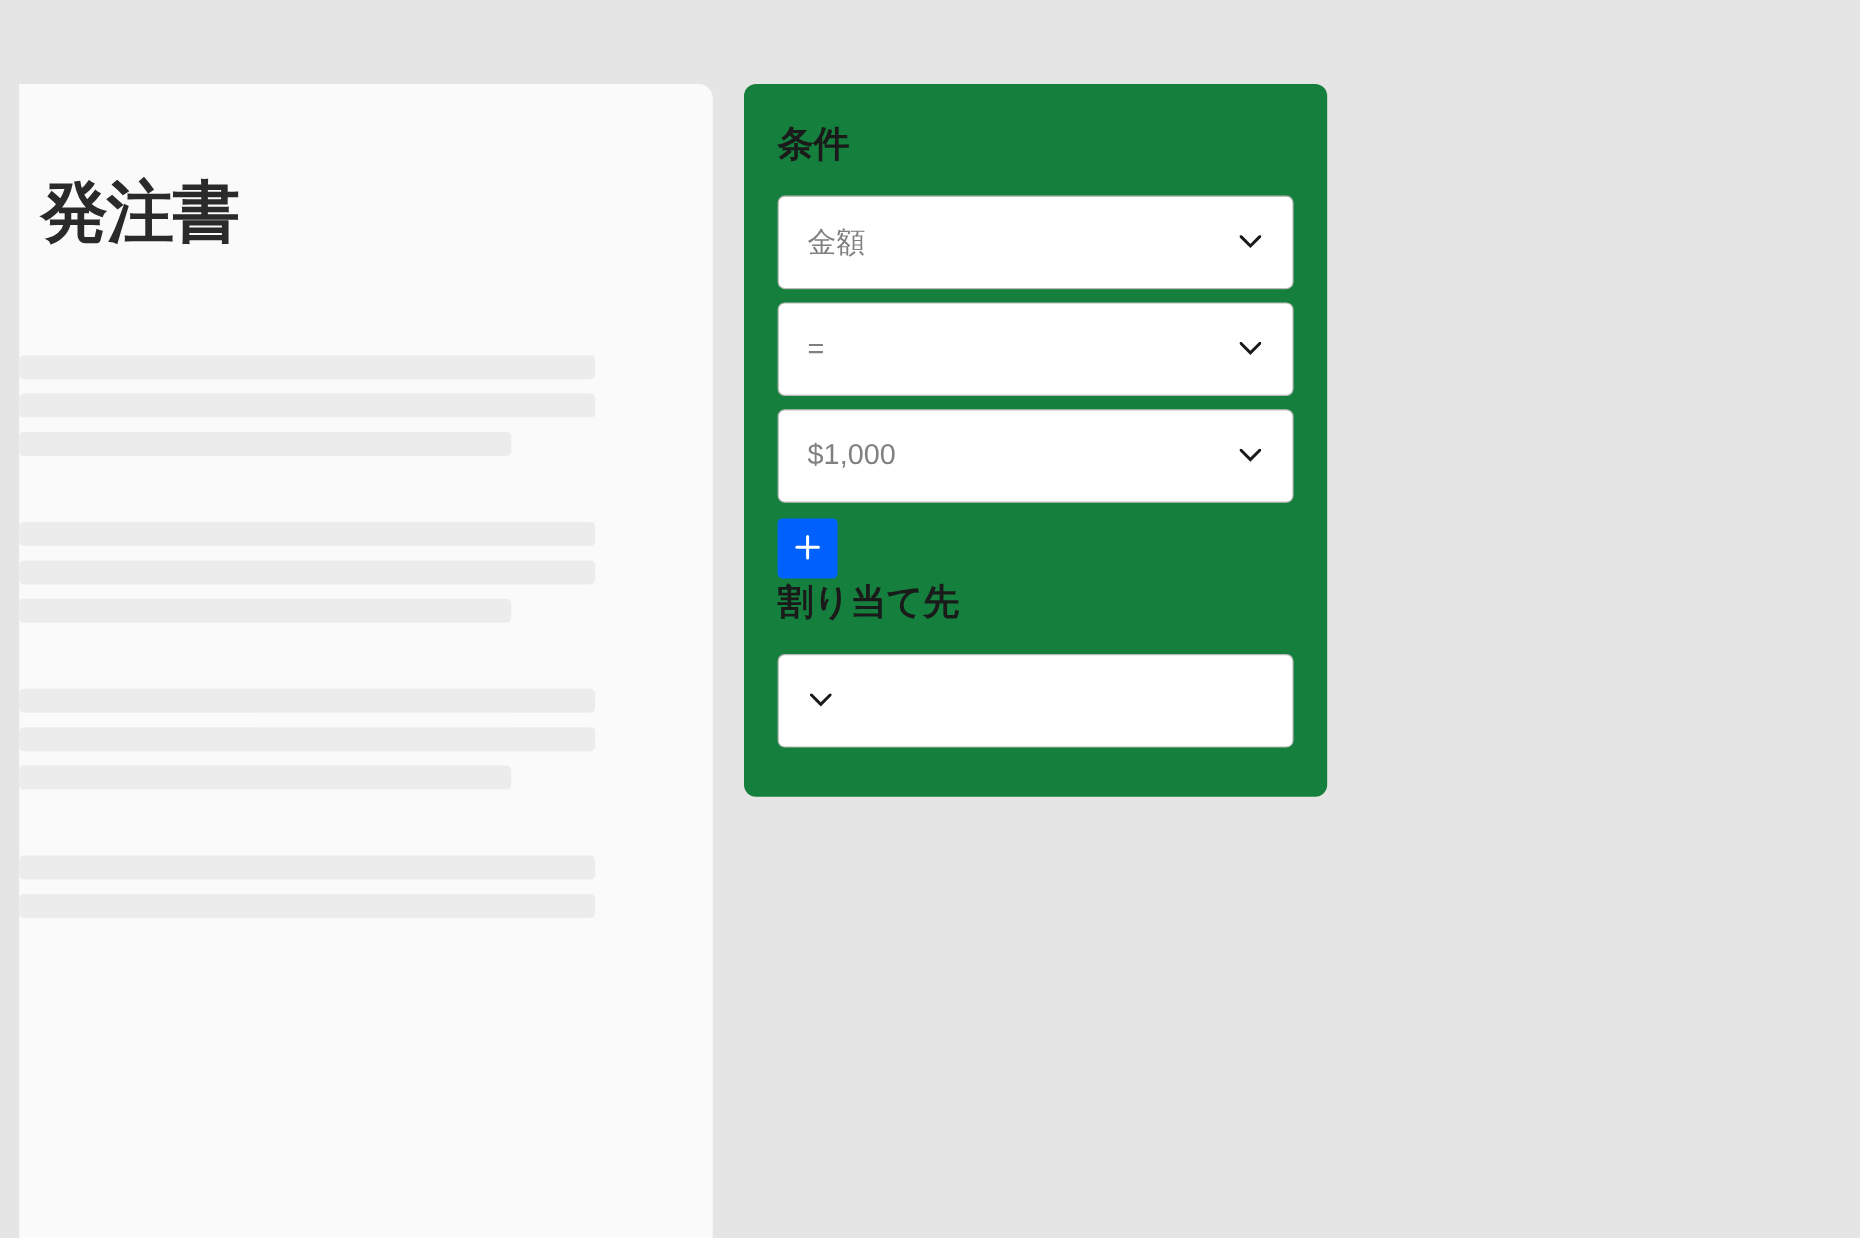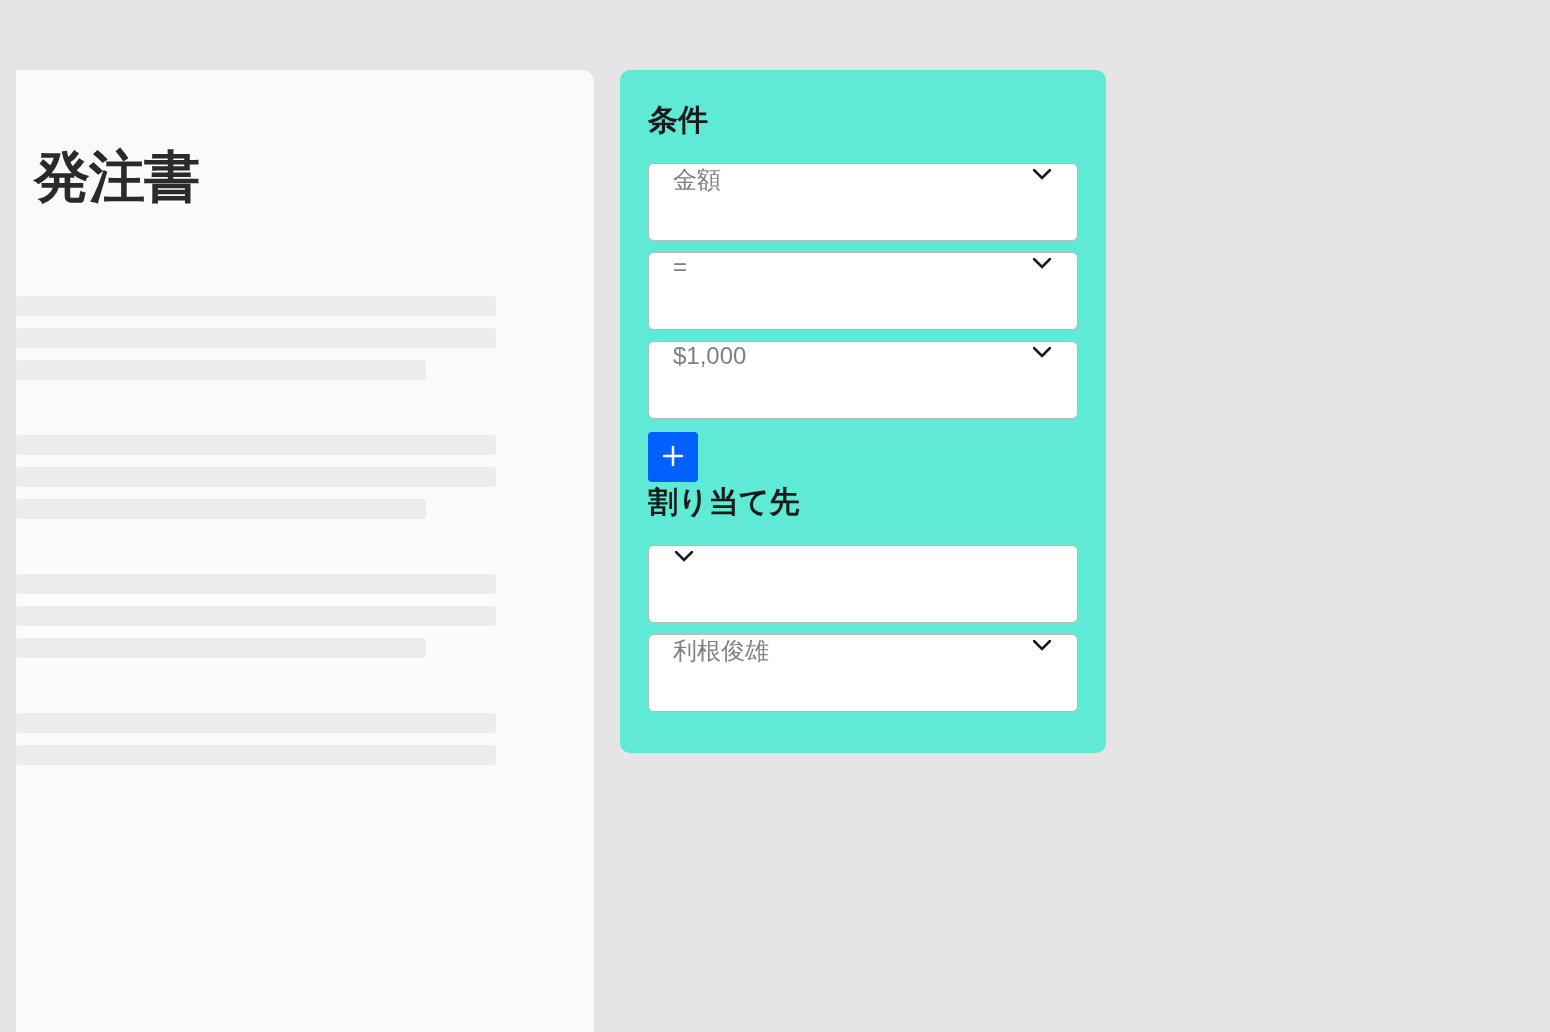--- a/index.html
+++ b/index.html
@@ -50,42 +50,42 @@
     
     .skeleton-line.w1 { width: 480px; }
     .skeleton-line.w2 { width: 480px; }
     .skeleton-line.w3 { width: 410px; }
     
     .right-panel {
       position: absolute;
       left: 620px;
       top: 70px;
       width: 486px;
-      background-color: #5eead4;
+      background-color: #15803d;
       border-radius: 10px;
       padding: 30px 28px 30px 28px;
     }
     
     .section-heading {
       font-size: 30px;
       font-weight: 700;
       color: #1a1a1a;
       margin-bottom: 22px;
     }
     
     .section-heading.second {
     }
     
     .select-field {
       width: 100%;
       height: 78px;
       border: 1.5px solid #b8b8b8;
       border-radius: 6px;
       display: flex;
-      align-items: flex-start;
+      align-items: center;
       justify-content: space-between;
       padding: 0 24px;
       margin-bottom: 11px;
       cursor: pointer;
       background: #ffffff;
     }
     
     .select-field-text {
       font-size: 24px;
       color: #808080;
@@ -194,21 +194,13 @@
   <h2 class="section-heading second">割り当て先</h2>
 
   <div class="select-field">
     <span class="chevron-icon">
       <svg viewBox="0 0 18 12" fill="none">
           <path d="M1 1L9 9L17 1" stroke="#1a1a1a" stroke-width="2.5" stroke-linecap="round"></path>
         </svg>
     </span>
   </div>
 
-  <div class="select-field">
-    <span class="select-field-text">利根俊雄</span>
-    <span class="chevron-icon">
-      <svg viewBox="0 0 18 12" fill="none">
-          <path d="M1 1L9 9L17 1" stroke="#1a1a1a" stroke-width="2.5" stroke-linecap="round"></path>
-        </svg>
-    </span>
-  </div>
 </div>
 
 </body></html>

